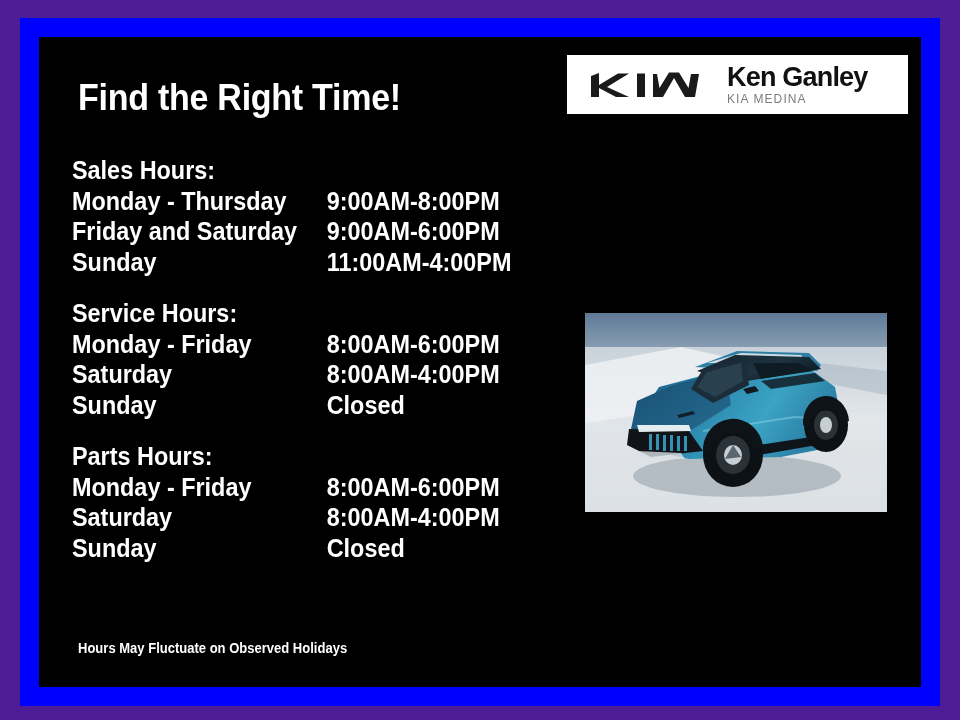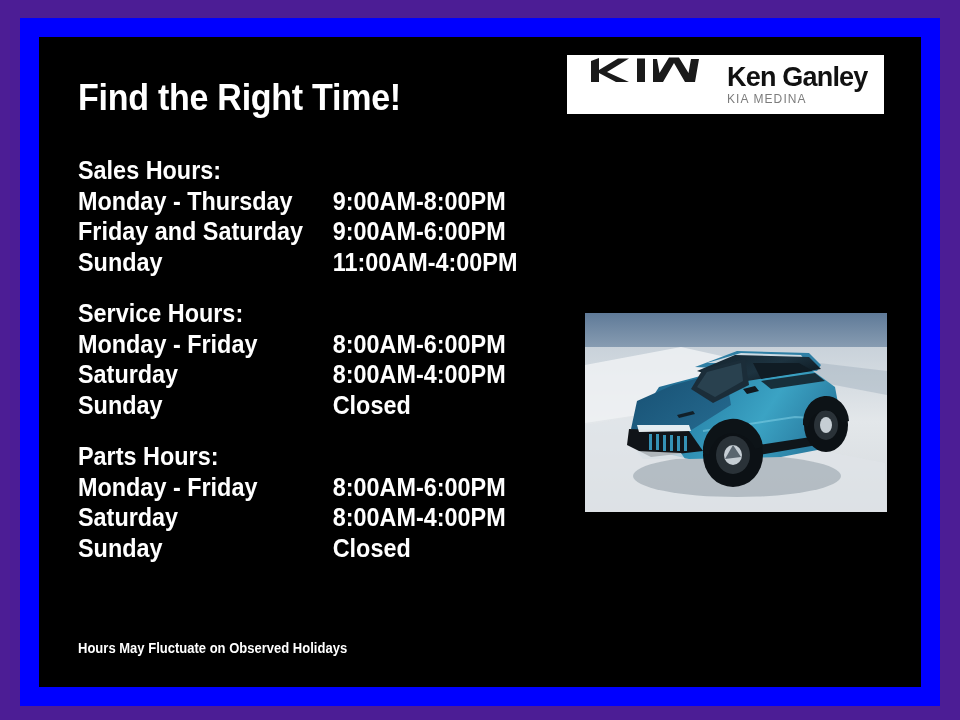--- a/index.html
+++ b/index.html
@@ -53,21 +53,21 @@
     letter-spacing: -0.3px;
     color: #FFFFFF;
     transform: scaleX(0.92);
     transform-origin: left center;
     white-space: nowrap;
   }
 
   
   .hours-wrap {
     position: absolute;
-    left: 78px;
+    left: 72px;
     top: 155px;
     width: 470px;
   }
   .hours-block {
     margin-bottom: 21px;
   }
   .hours-block:last-child { margin-bottom: 0; }
 
   .block-heading,
   .hours-row {
@@ -106,24 +106,25 @@
     white-space: nowrap;
     transform: scaleX(0.93);
     transform-origin: left center;
   }
 
   
   .logo-card {
     position: absolute;
     left: 567px;
     top: 55px;
-    width: 317px;
+    width: 341px;
     height: 59px;
     background: #FFFFFF;
     display: flex;
+    align-items: center;
     box-sizing: border-box;
     padding: 0 10px 0 14px;
   }
   .kia-mark {
     flex: 0 0 auto;
     width: 128px;
     height: 30px;
     display: block;
   }
   .logo-divider {

